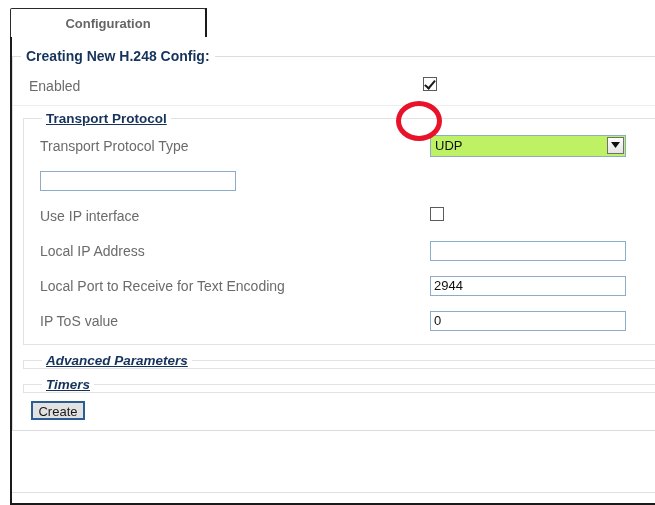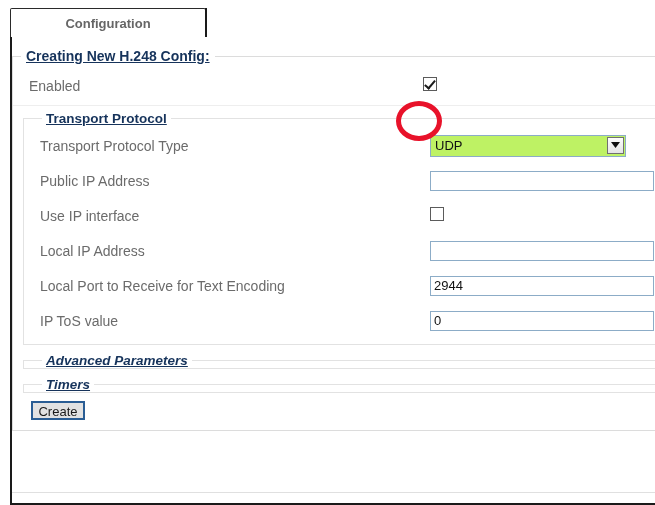--- a/index.html
+++ b/index.html
@@ -90,21 +90,20 @@
     left: 12px;
     top: 48px;
     width: 660px;
     padding: 4px 0 10px 0;
     box-sizing: border-box;
   }
   #outer-fieldset > legend {
     font-size: 14px;
     margin-left: 8px;
     padding: 0 5px;
-    text-decoration: underline;
   }
 
   .row {
     display: flex;
     align-items: center;
     min-height: 35px;
     padding-left: 16px;
   }
   .row-label {
     width: 390px;
@@ -143,21 +142,21 @@
     height: 16px;
     margin-top: 8px;
   }
   .collapsed-fieldset > legend {
     font-size: 13.5px;
     font-style: italic;
   }
 
   
   .text-input {
-    width: 224px;
+    width: 196px;
     height: 20px;
     box-sizing: border-box;
     border: 1px solid #8cacc7;
     background: #ffffff;
     font-family: "Liberation Sans", sans-serif;
     font-size: 13px;
     color: #111111;
     padding: 0 3px;
     outline: none;
   }
@@ -287,21 +286,20 @@
           <div class="select-arrow-btn">
             <svg width="9" height="6" viewBox="0 0 9 6" aria-hidden="true">
               <polygon points="0,0 9,0 4.5,6" fill="#101010"></polygon>
             </svg>
           </div>
         </div>
       </div>
     </div>
 
     <div class="row">
-      <div class="row-label">Public IP Address</div>
       <div class="row-control">
         <input class="text-input" type="text" value="" style="">
       </div>
     </div>
 
     <div class="row">
       <div class="row-label">Use IP interface</div>
       <div class="row-control">
         <span class="chk"></span>
       </div>

